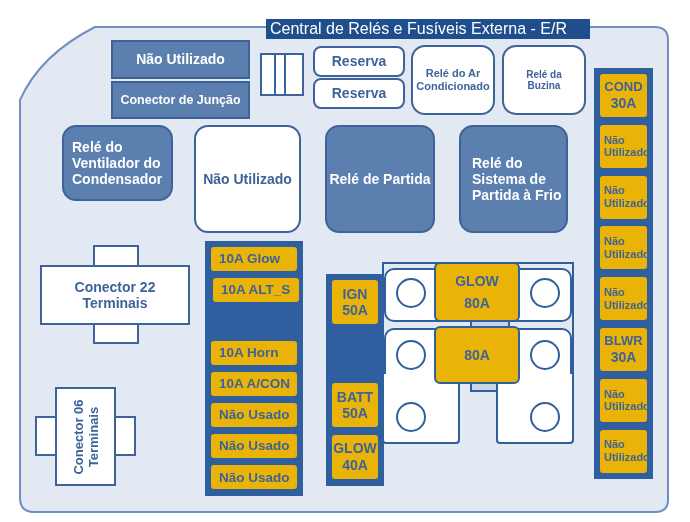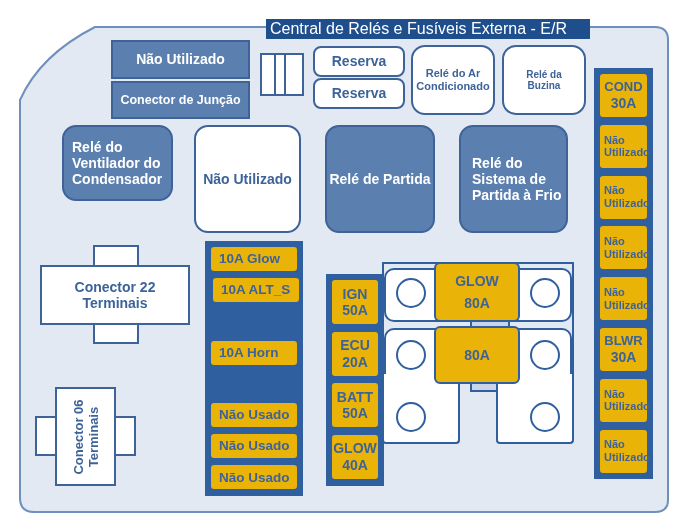--- a/index.html
+++ b/index.html
@@ -71,33 +71,30 @@
 <div class="abs lightbox" style="left:35px;top:416px;width:22px;height:40px;border-right:none;"></div>
 <div class="abs lightbox" style="left:114px;top:416px;width:22px;height:40px;border-left:none;"></div>
 <div class="abs lightbox" style="left:55px;top:387px;width:61px;height:99px;">
   <div class="abs txt" style="left:50%;top:50%;width:95px;height:55px;transform:translate(-50%,-50%) rotate(-90deg);font-size:13px;color:#3d6399;">Conector 06 Terminais</div>
 </div>
 
 <div class="abs strip" id="mini-strip" style="left:205px;top:241px;width:98px;height:255px;">
     <div class="abs slot txt" style="left: 2px; top: 2px; width: 90px; height: 28px; font-size: 13.5px; justify-content: flex-start; padding-left: 8px;">10A Glow</div>
     <div class="abs slot txt" style="left: 4px; top: 33.2px; width: 90px; height: 28px; font-size: 13.5px; justify-content: flex-start; padding-left: 8px;">10A ALT_S</div>
     <div class="abs slot txt" style="left: 2px; top: 95.6px; width: 90px; height: 28px; font-size: 13.5px; justify-content: flex-start; padding-left: 8px;">10A Horn</div>
+    <div class="abs slot txt" style="left: 2px; top: 126.8px; width: 90px; height: 28px; font-size: 13.5px; justify-content: flex-start; padding-left: 8px;">10A A/CON</div>
     <div class="abs slot txt" style="left: 2px; top: 158px; width: 90px; height: 28px; font-size: 13.5px; justify-content: flex-start; padding-left: 8px;">Não Usado</div>
     <div class="abs slot txt" style="left: 2px; top: 189.2px; width: 90px; height: 28px; font-size: 13.5px; justify-content: flex-start; padding-left: 8px;">Não Usado</div>
     <div class="abs slot txt" style="left: 2px; top: 220.4px; width: 90px; height: 28px; font-size: 13.5px; justify-content: flex-start; padding-left: 8px;">Não Usado</div>
   </div>
 
 <div class="abs strip" id="maxi-strip" style="left:326px;top:274px;width:58px;height:212px;">
     <div class="abs slot txt" style="left: 2px; top: 2px; width: 50px; height: 48px; font-size: 14px; flex-direction: column;">
       <span>IGN</span>
       <span>50A</span>
-    </div>
-    <div class="abs slot txt" style="left: 2px; top: 53.5px; width: 50px; height: 48px; font-size: 14px; flex-direction: column;">
-      <span>ECU</span>
-      <span>20A</span>
     </div>
     <div class="abs slot txt" style="left: 2px; top: 105px; width: 50px; height: 48px; font-size: 14px; flex-direction: column;">
       <span>BATT</span>
       <span>50A</span>
     </div>
     <div class="abs slot txt" style="left: 2px; top: 156.5px; width: 50px; height: 48px; font-size: 14px; flex-direction: column;">
       <span>GLOW</span>
       <span>40A</span>
     </div>
   </div>

